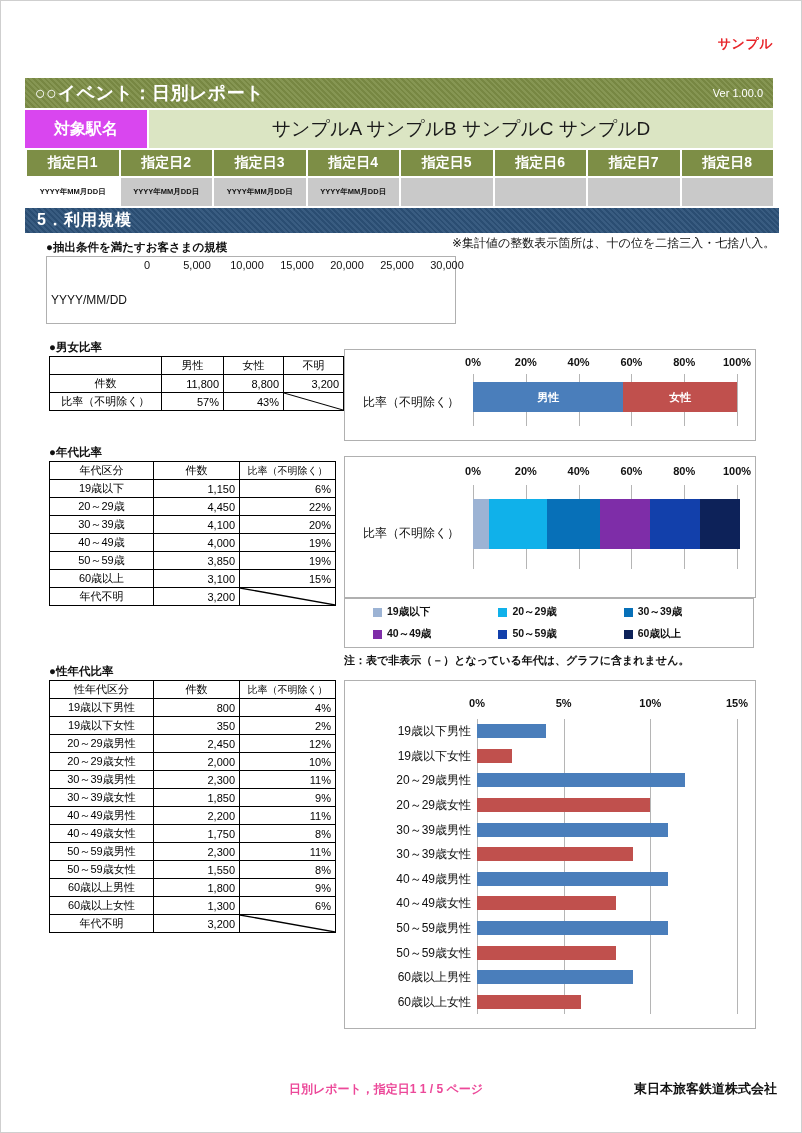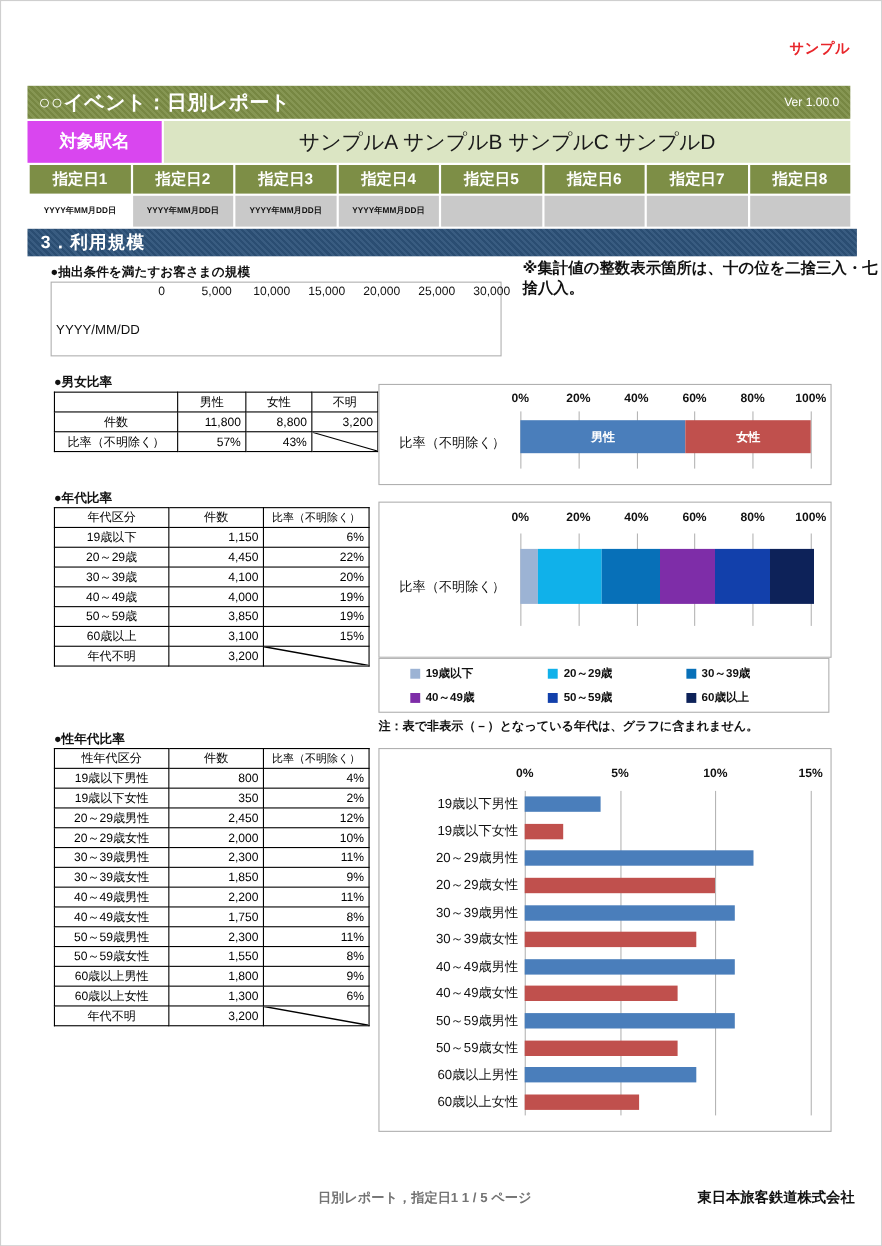--- a/index.html
+++ b/index.html
@@ -39,21 +39,21 @@
 
   
   .sec-banner{position:absolute;left:24px;top:207px;width:754px;height:25px;
     background:#2d5279;background-image:repeating-linear-gradient(45deg,rgba(255,255,255,.06) 0 2px,rgba(0,0,0,.06) 2px 4px);
     display:flex;align-items:center;padding-left:12px;box-sizing:border-box;}
   .sec-banner span{color:#fff;font-weight:bold;font-size:16px;letter-spacing:1px;}
 
   
   .sub-h{font-size:11.5px;font-weight:bold;color:#111;}
 
-  .note-right{position:absolute;left:474px;top:234px;font-size:14px;font-weight:bold;color:#111;}
+  .note-right{position:absolute;left:451px;top:234px;font-size:12px;font-weight:normal;color:#111;}
 
   
   .scale-head{position:absolute;left:45px;top:239px;}
   .scale-box{position:absolute;left:45px;top:255px;width:408px;height:66px;border:1px solid #b0b0b0;background:#fff;}
   .sc-axis{position:absolute;left:0;top:2px;width:100%;height:16px;}
   .sc-axis div{position:absolute;transform:translateX(-50%);font-size:11px;color:#111;white-space:nowrap;}
   .sc-plot{position:absolute;left:100px;top:20px;right:8px;bottom:6px;border-left:1px solid #999;}
   .sc-grid{position:absolute;top:0;bottom:0;width:1px;background:#b5b5b5;}
   .sc-bar{position:absolute;left:0;top:11px;height:26px;background:#4a7ebb;
           display:flex;align-items:center;justify-content:flex-end;padding-right:8px;box-sizing:border-box;
@@ -98,21 +98,21 @@
   .ga-head{position:absolute;left:48px;top:663px;}
   .ga-tbl{position:absolute;left:48px;top:679px;}
   .ga-tbl td,.ga-tbl th{height:16px;font-size:11.5px;}
 
   
   .gac-box{position:absolute;left:343px;top:679px;width:410px;height:347px;border:1px solid #b0b0b0;background:#fff;}
   .gac-row-label{position:absolute;right:0;transform:translateY(-50%);font-size:12px;color:#111;white-space:nowrap;}
   .gac-bar{position:absolute;transform:translateY(-50%);height:14px;}
 
   
-  .footer-l{position:absolute;left:288px;top:1080px;font-size:12px;font-weight:bold;color:#737373;}
+  .footer-l{position:absolute;left:288px;top:1080px;font-size:12px;font-weight:bold;color:#ec4899;}
   .footer-r{position:absolute;right:24px;top:1079px;font-size:13px;font-weight:bold;color:#111;}
 </style>
 </head>
 <body>
 
 <div class="page">
 
   <div class="sample-mark">サンプル</div>
 
   <div class="hdr">
@@ -146,21 +146,21 @@
           <div class="day-c"></div>
           <div class="day-c"></div>
           <div class="day-c"></div>
           <div class="day-c"></div>
         </div>
       </div>
     </div>
   </div>
 
   <div class="sec-banner">
-    <span>3．利用規模</span>
+    <span>5．利用規模</span>
   </div>
 
   <div class="sub-h scale-head">●抽出条件を満たすお客さまの規模</div>
   <div class="note-right">※集計値の整数表示箇所は、十の位を二捨三入・七捨八入。</div>
 
   <div class="scale-box">
     <div class="sc-axis" id="sc-axis">
         <div style="left:100px;">0</div>
         <div style="left:150px;">5,000</div>
         <div style="left:200px;">10,000</div>

